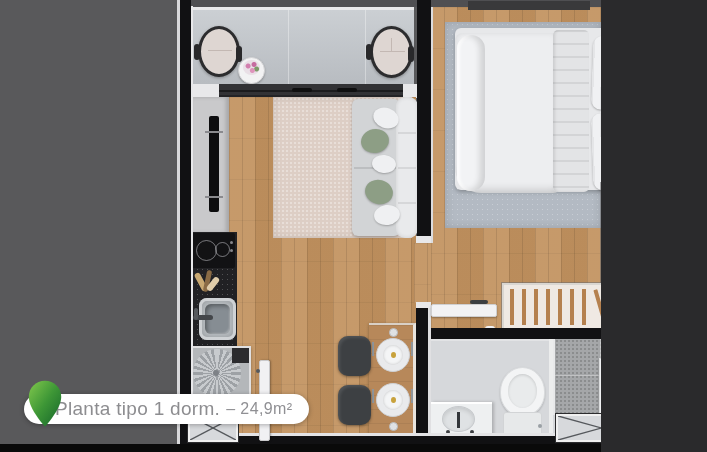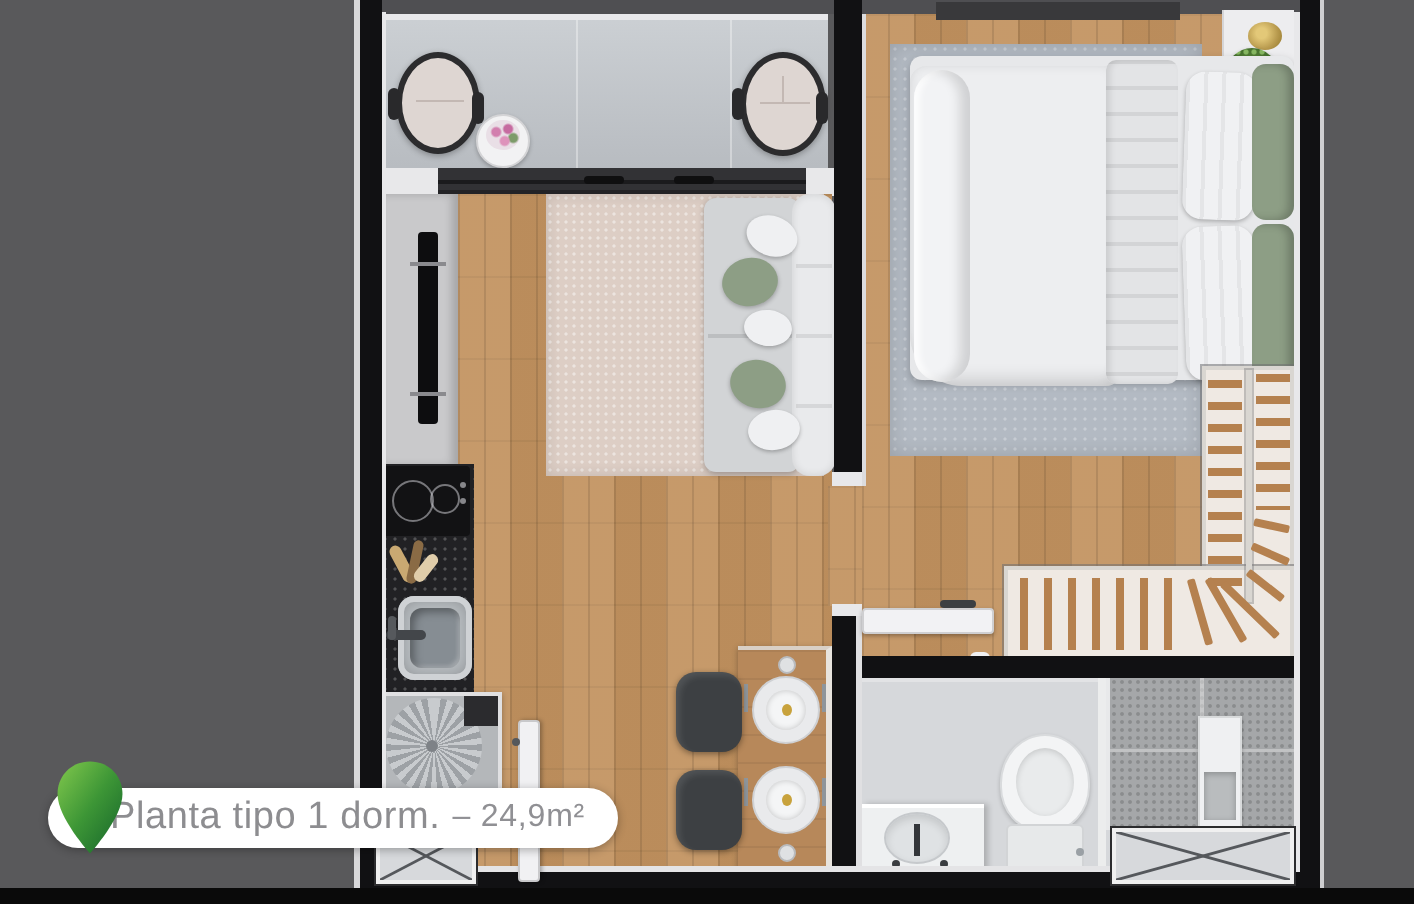--- a/index.html
+++ b/index.html
@@ -1,16 +1,16 @@
 <!DOCTYPE html>
 <html><head>
 <meta charset="utf-8">
 <style>
   html,body{margin:0;padding:0;background:#2a2a2c;}
-  #stage{position:relative;width:707px;height:452px;overflow:hidden;background:#59595b;
+  #stage{position:relative;width:601px;height:452px;overflow:hidden;background:#59595b;
          font-family:"Liberation Sans",sans-serif;}
   .a{position:absolute;}
   
   .wood{background-color:#c2925f;background-image:
     repeating-linear-gradient(90deg,rgba(0,0,0,.10) 0 1px,rgba(0,0,0,0) 1px 13px),
     repeating-linear-gradient(90deg,rgba(255,255,255,.07) 0 26px,rgba(0,0,0,.04) 26px 52px),
     repeating-linear-gradient(180deg,rgba(0,0,0,.05) 0 1px,rgba(0,0,0,0) 1px 41px);}
   .balconyfloor{background:linear-gradient(180deg,#ccd0d4,#b7bbc0);}
   .rug-liv{background-color:#ddcec5;background-image:radial-gradient(rgba(255,255,255,.45) .6px,rgba(0,0,0,0) 1px);background-size:4px 4px;box-shadow:inset 0 0 8px rgba(0,0,0,.12);}
   .rug-bed{background-color:#b3bac3;background-image:radial-gradient(rgba(255,255,255,.28) .6px,rgba(0,0,0,0) 1px);background-size:5px 5px;box-shadow:inset 0 0 10px rgba(0,0,0,.15);}

